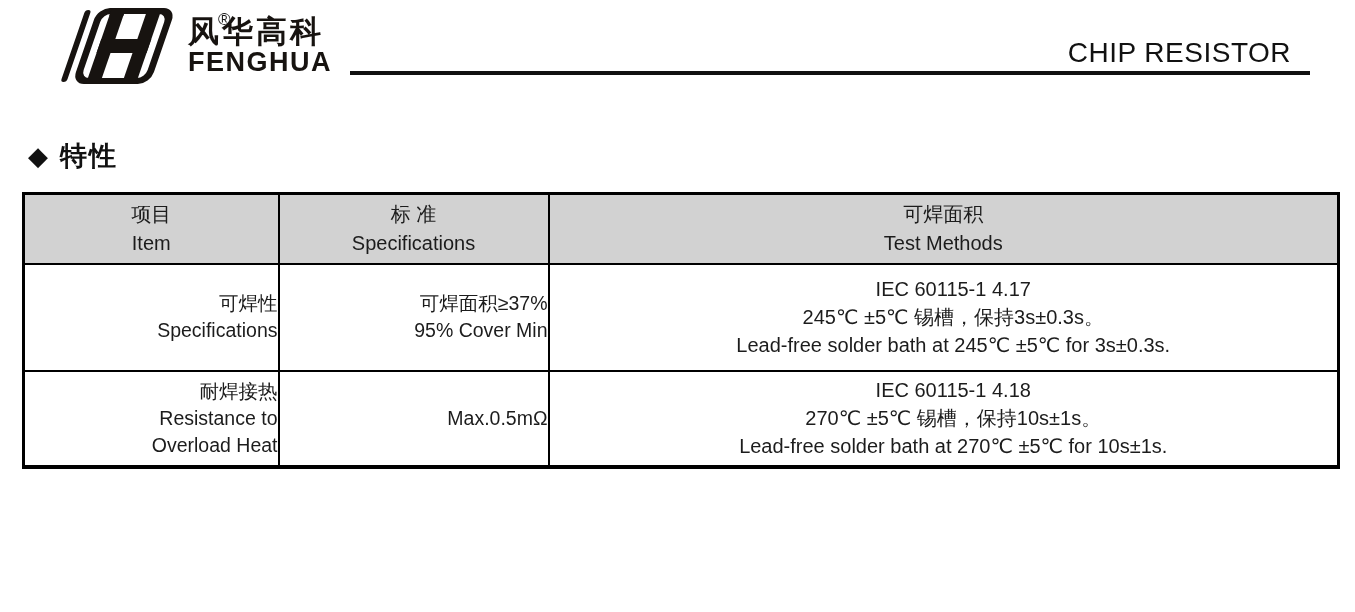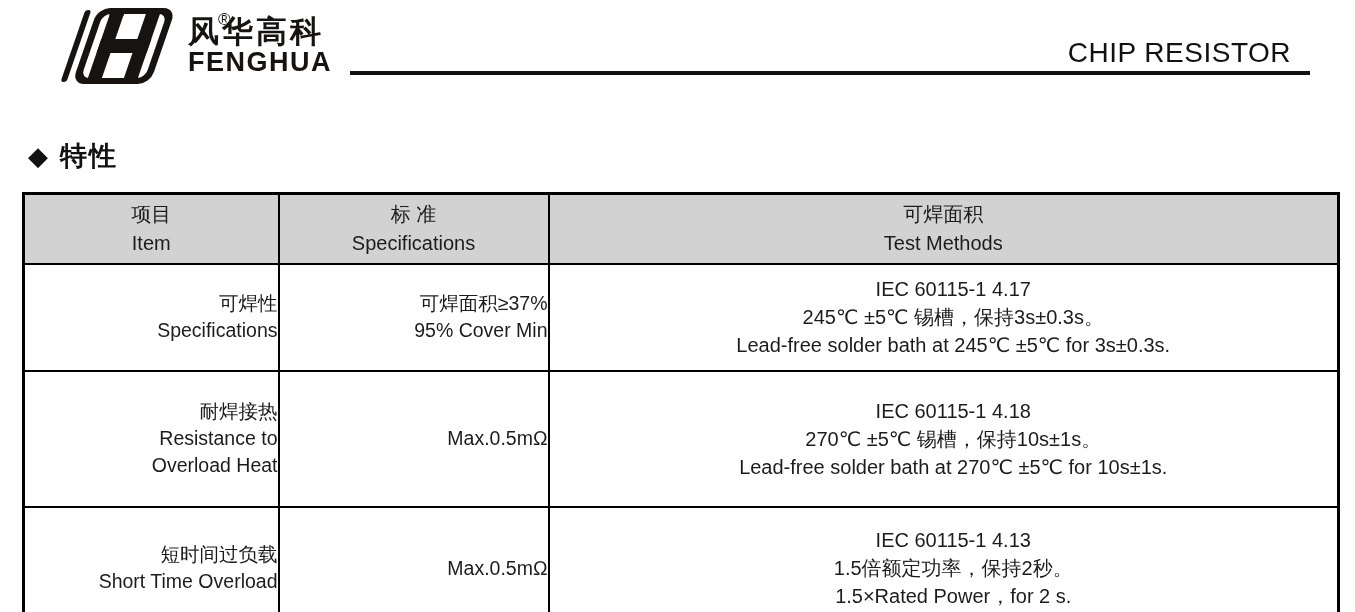--- a/index.html
+++ b/index.html
@@ -114,21 +114,21 @@
     font-size: 19.5px;
     line-height: 27px;
   }
   td.cell-test {
     text-align: center;
     padding-left: 20px;
     font-size: 20px;
     line-height: 28px;
   }
   tr.row-1 { height: 107px; }
-  tr.row-2 { height: 136px; }
+  tr.row-2 { height: 96px; }
   tr.row-3 { height: 124px; }
 </style>
 </head>
 <body>
 
 <div class="page">
 
   <div>
     <div class="logo-block">
       <svg class="logo-mark" viewBox="0 0 122 76" xmlns="http://www.w3.org/2000/svg">
@@ -203,30 +203,16 @@
           </td>
         <td class="cell-center">
             <div>Max.0.5mΩ</div>
           </td>
         <td class="cell-test">
             <div>IEC 60115-1 4.18</div>
             <div>270℃ ±5℃ 锡槽，保持10s±1s。</div>
             <div>Lead-free solder bath at 270℃ ±5℃ for 10s±1s.</div>
           </td>
       </tr>
-      <tr class="row-3">
-        <td class="cell-center">
-            <div>短时间过负载</div>
-            <div>Short Time Overload</div>
-          </td>
-        <td class="cell-center">
-            <div>Max.0.5mΩ</div>
-          </td>
-        <td class="cell-test">
-            <div>IEC 60115-1 4.13</div>
-            <div>1.5倍额定功率，保持2秒。</div>
-            <div>1.5×Rated Power，for 2 s.</div>
-          </td>
-      </tr>
     </tbody>
   </table>
 
 </div>
 
 </body></html>

